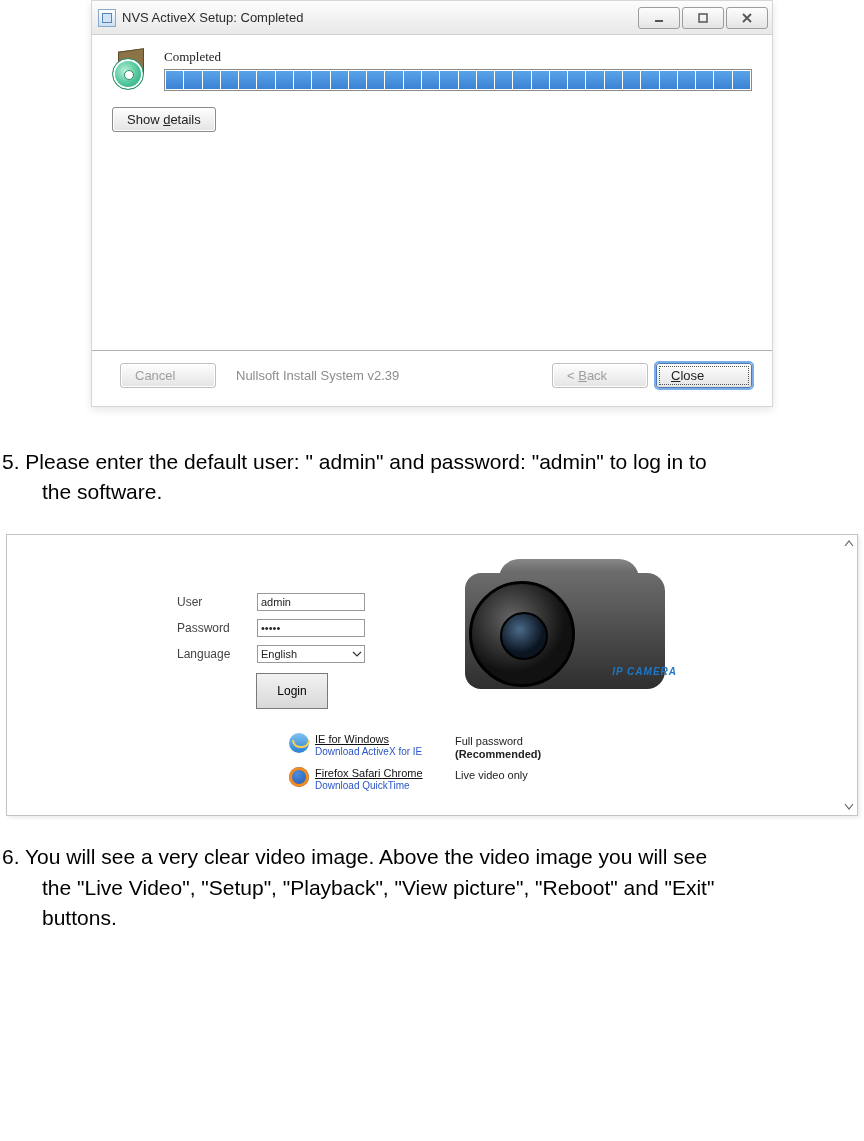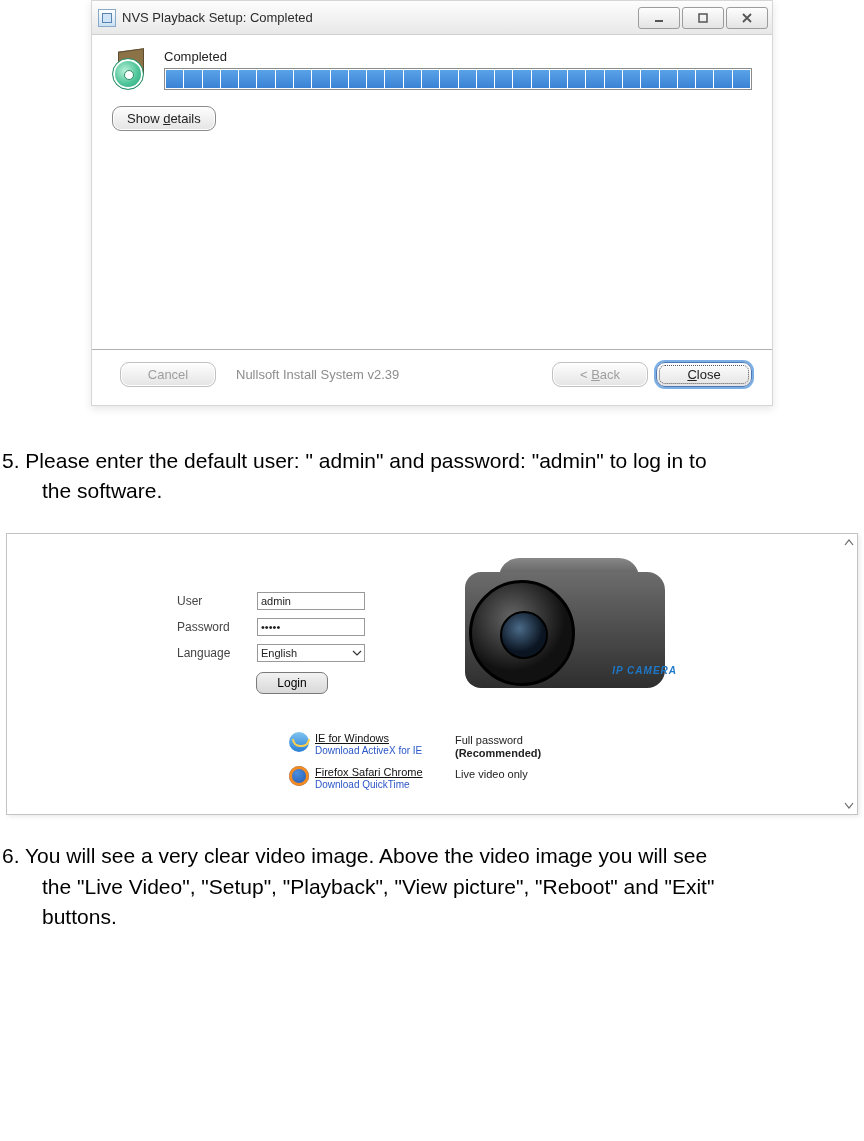--- a/index.html
+++ b/index.html
@@ -103,21 +103,21 @@
     position:absolute;
     left:50%; top:50%;
     width:8px; height:8px;
     margin:-4px 0 0 -4px;
     border-radius:50%;
     background:#fff;
     border:1px solid #2c8e68;
   }
   .completed-text { font-size:13px; color:#222; margin-bottom:4px; }
 
-  .progress-container { flex:1; }
+  .progress-container { flex:1;font-family:Liberation Serif, serif; }
   .progress-bar {
     height: 22px;
     border: 1px solid #8b8b8b;
     background:#fff;
     display:flex;
     padding:1px;
     box-sizing:border-box;
     gap:1px;
   }
   .progress-seg {
@@ -126,23 +126,22 @@
   }
 
   .std-button {
     display:inline-block;
     min-width: 90px;
     padding: 4px 14px;
     font-size: 13px;
     color:#222;
     background: linear-gradient(#fefefe,#e4e4e4);
     border: 1px solid #8a8a8a;
-    border-radius: 9px;
+    border-radius: 3px;
     box-shadow: 0 0 0 1px #fff inset;
-    text-align: center;
     box-sizing: border-box;
   }
   .std-button.disabled { color:#9e9e9e; border-color:#c0c0c0; }
   .std-button.default-focus {
     outline: 1px dotted #555;
     outline-offset: -4px;
     box-shadow: 0 0 0 2px #7aaee4;
     border-color:#4d78b3;
   }
   .show-details-row { margin-top: 16px; }
@@ -232,25 +231,25 @@
   }
   .select-box { position:relative; width:90px; display:inline-flex; align-items:center; }
   .select-arrow {
     position:absolute; right:2px; top:50%; transform:translateY(-50%);
     width:10px; height:10px;
   }
 
   .login-btn-row { text-align:center; margin-top:10px; }
   .login-btn {
     display:inline-block;
-    padding: 3px 20px;
+    padding: 10px 20px;
     font-size:12px;
     background: linear-gradient(#f2f2f2,#d8d8d8);
     border: 1px solid #7a7a7a;
-    border-radius:7px;
+    border-radius:0;
   }
 
   .camera {
     width: 230px;
     height: 160px;
     position:relative;
   }
   .camera-body {
     position:absolute;
     left:8px; top:20px;
@@ -325,21 +324,21 @@
     display:flex; align-items:center; justify-content:center;
   }
 </style>
 </head>
 <body>
 
 <div class="win-shell">
 
   <div class="titlebar">
     <div class="title-icon"></div>
-    <div class="title-text">NVS Playback Setup: Completed</div>
+    <div class="title-text">NVS ActiveX Setup: Completed</div>
     <div class="win-controls">
       <div class="win-btn">
         <svg width="12" height="12" viewBox="0 0 12 12">
             <rect x="2" y="8" width="8" height="2" fill="#555"></rect>
           </svg>
       </div>
       <div class="win-btn">
         <svg width="12" height="12" viewBox="0 0 12 12">
             <rect x="2" y="2" width="8" height="8" fill="none" stroke="#555" stroke-width="1.5"></rect>
           </svg>

